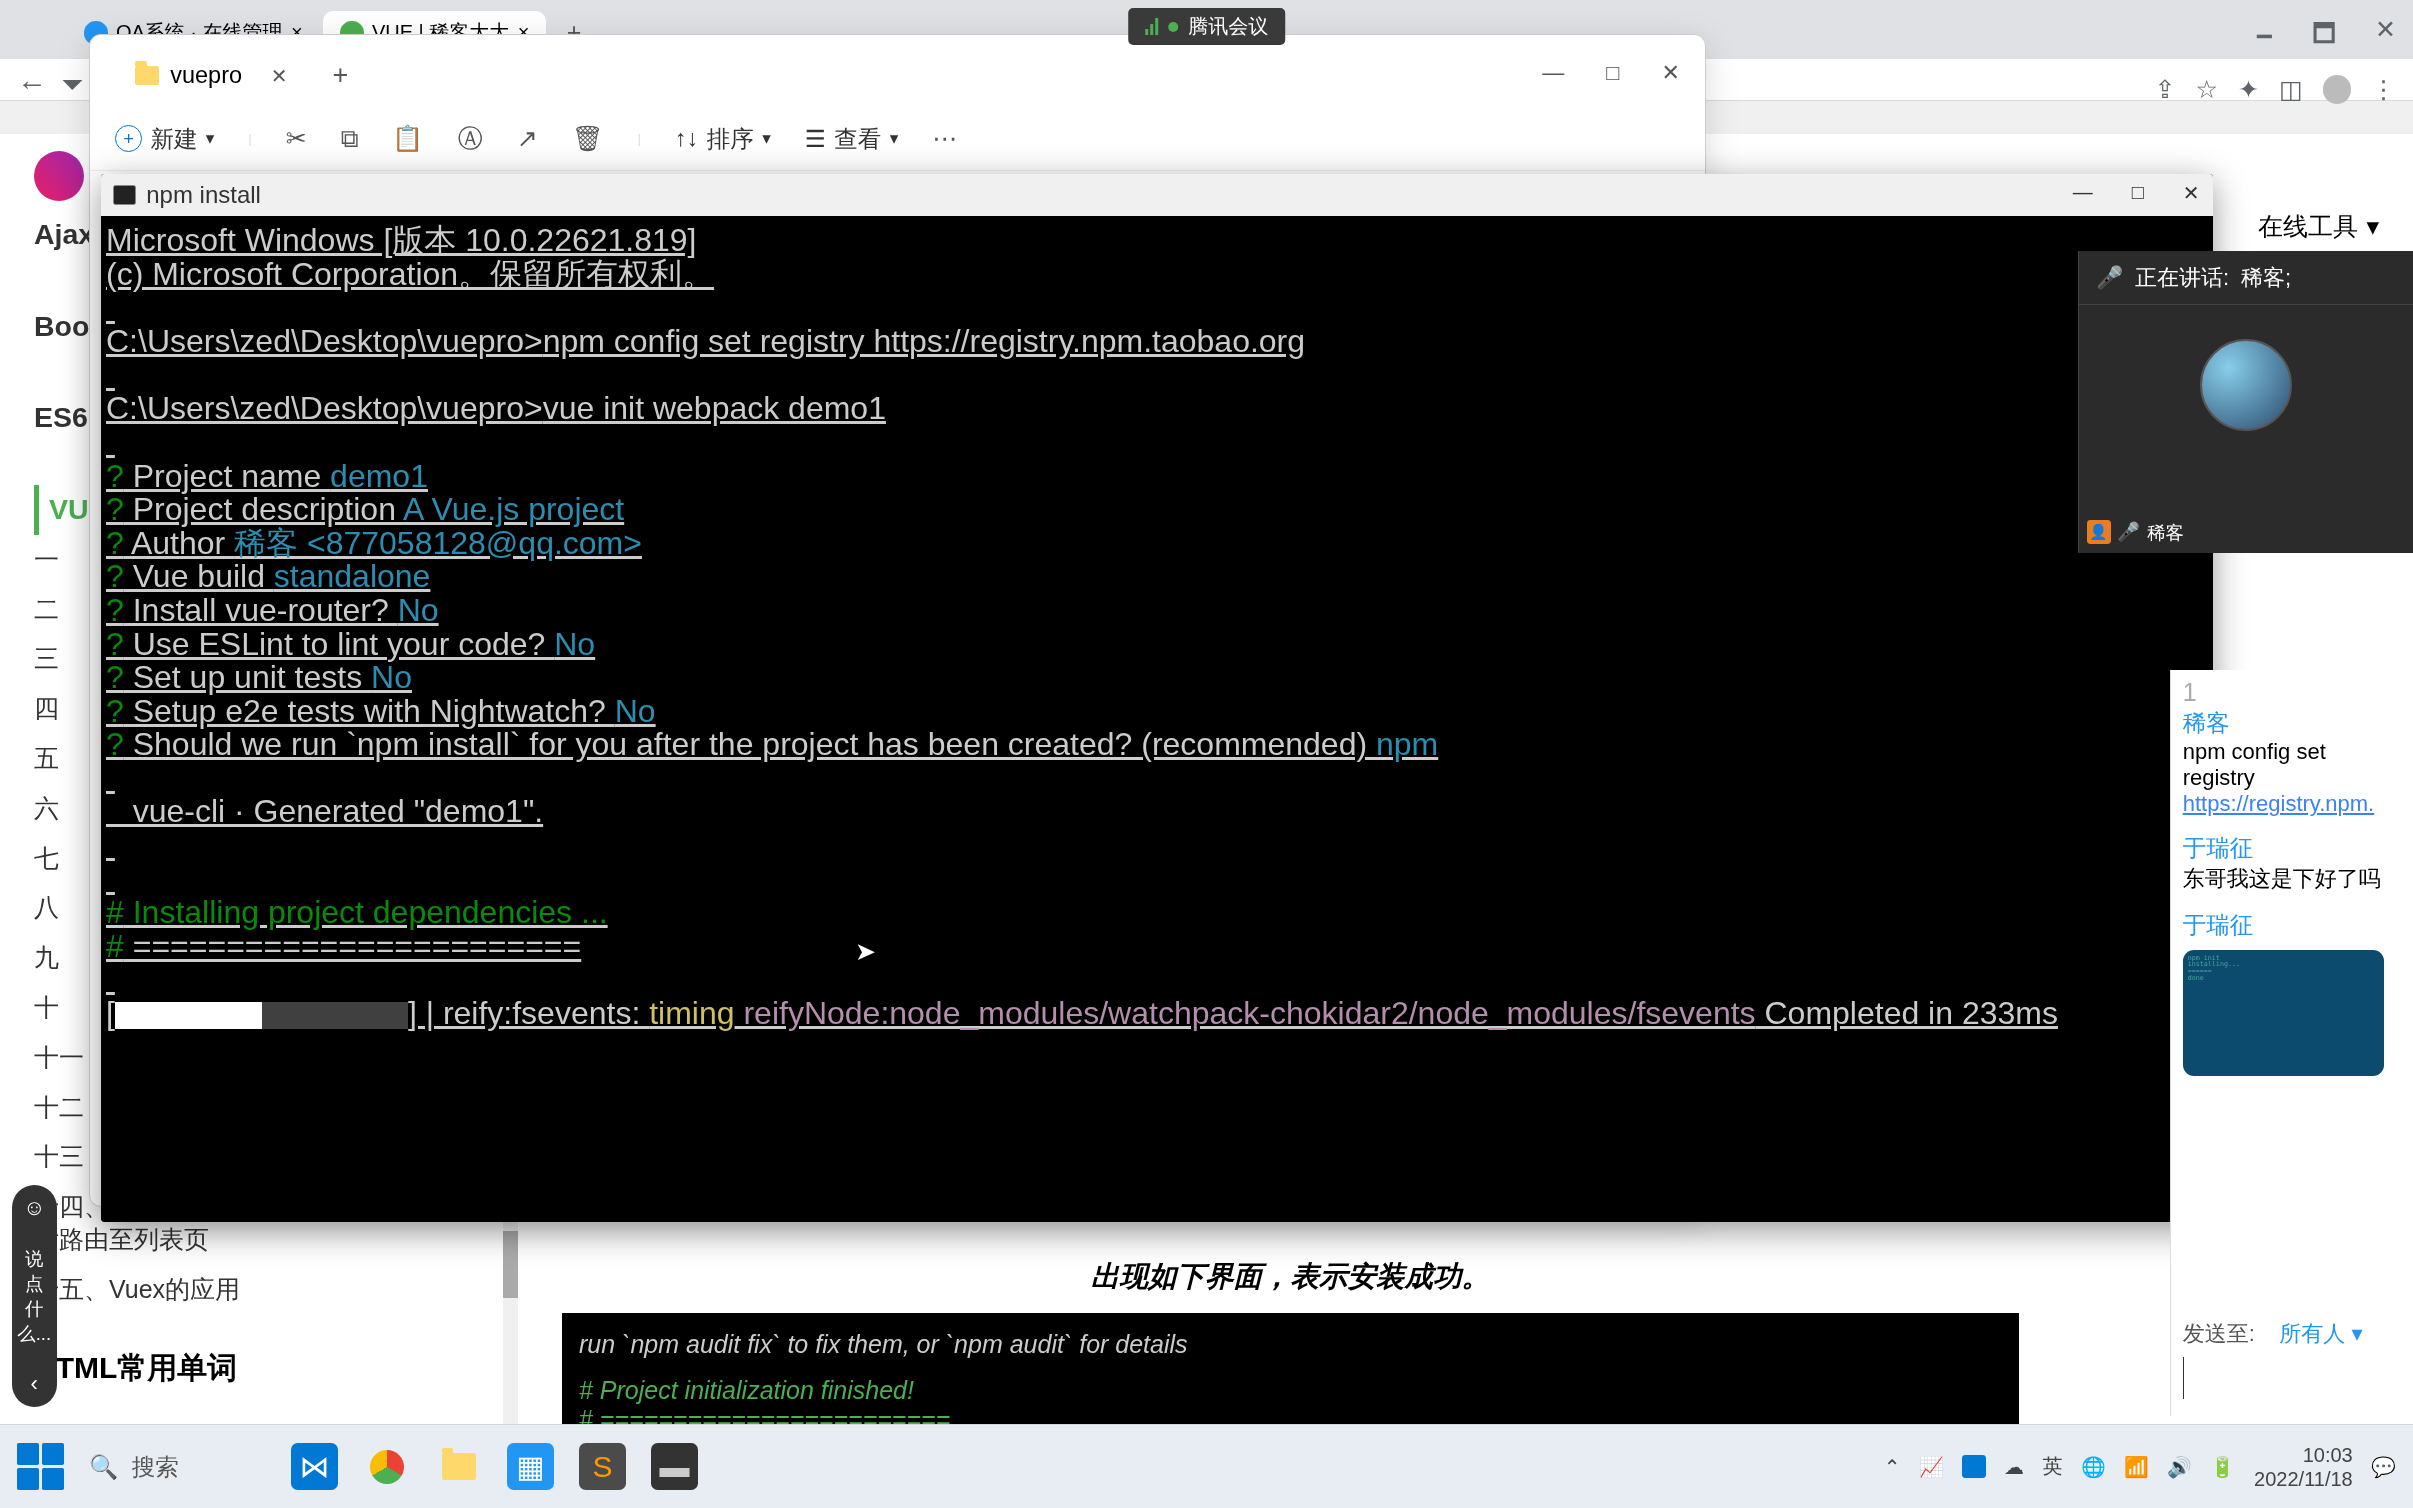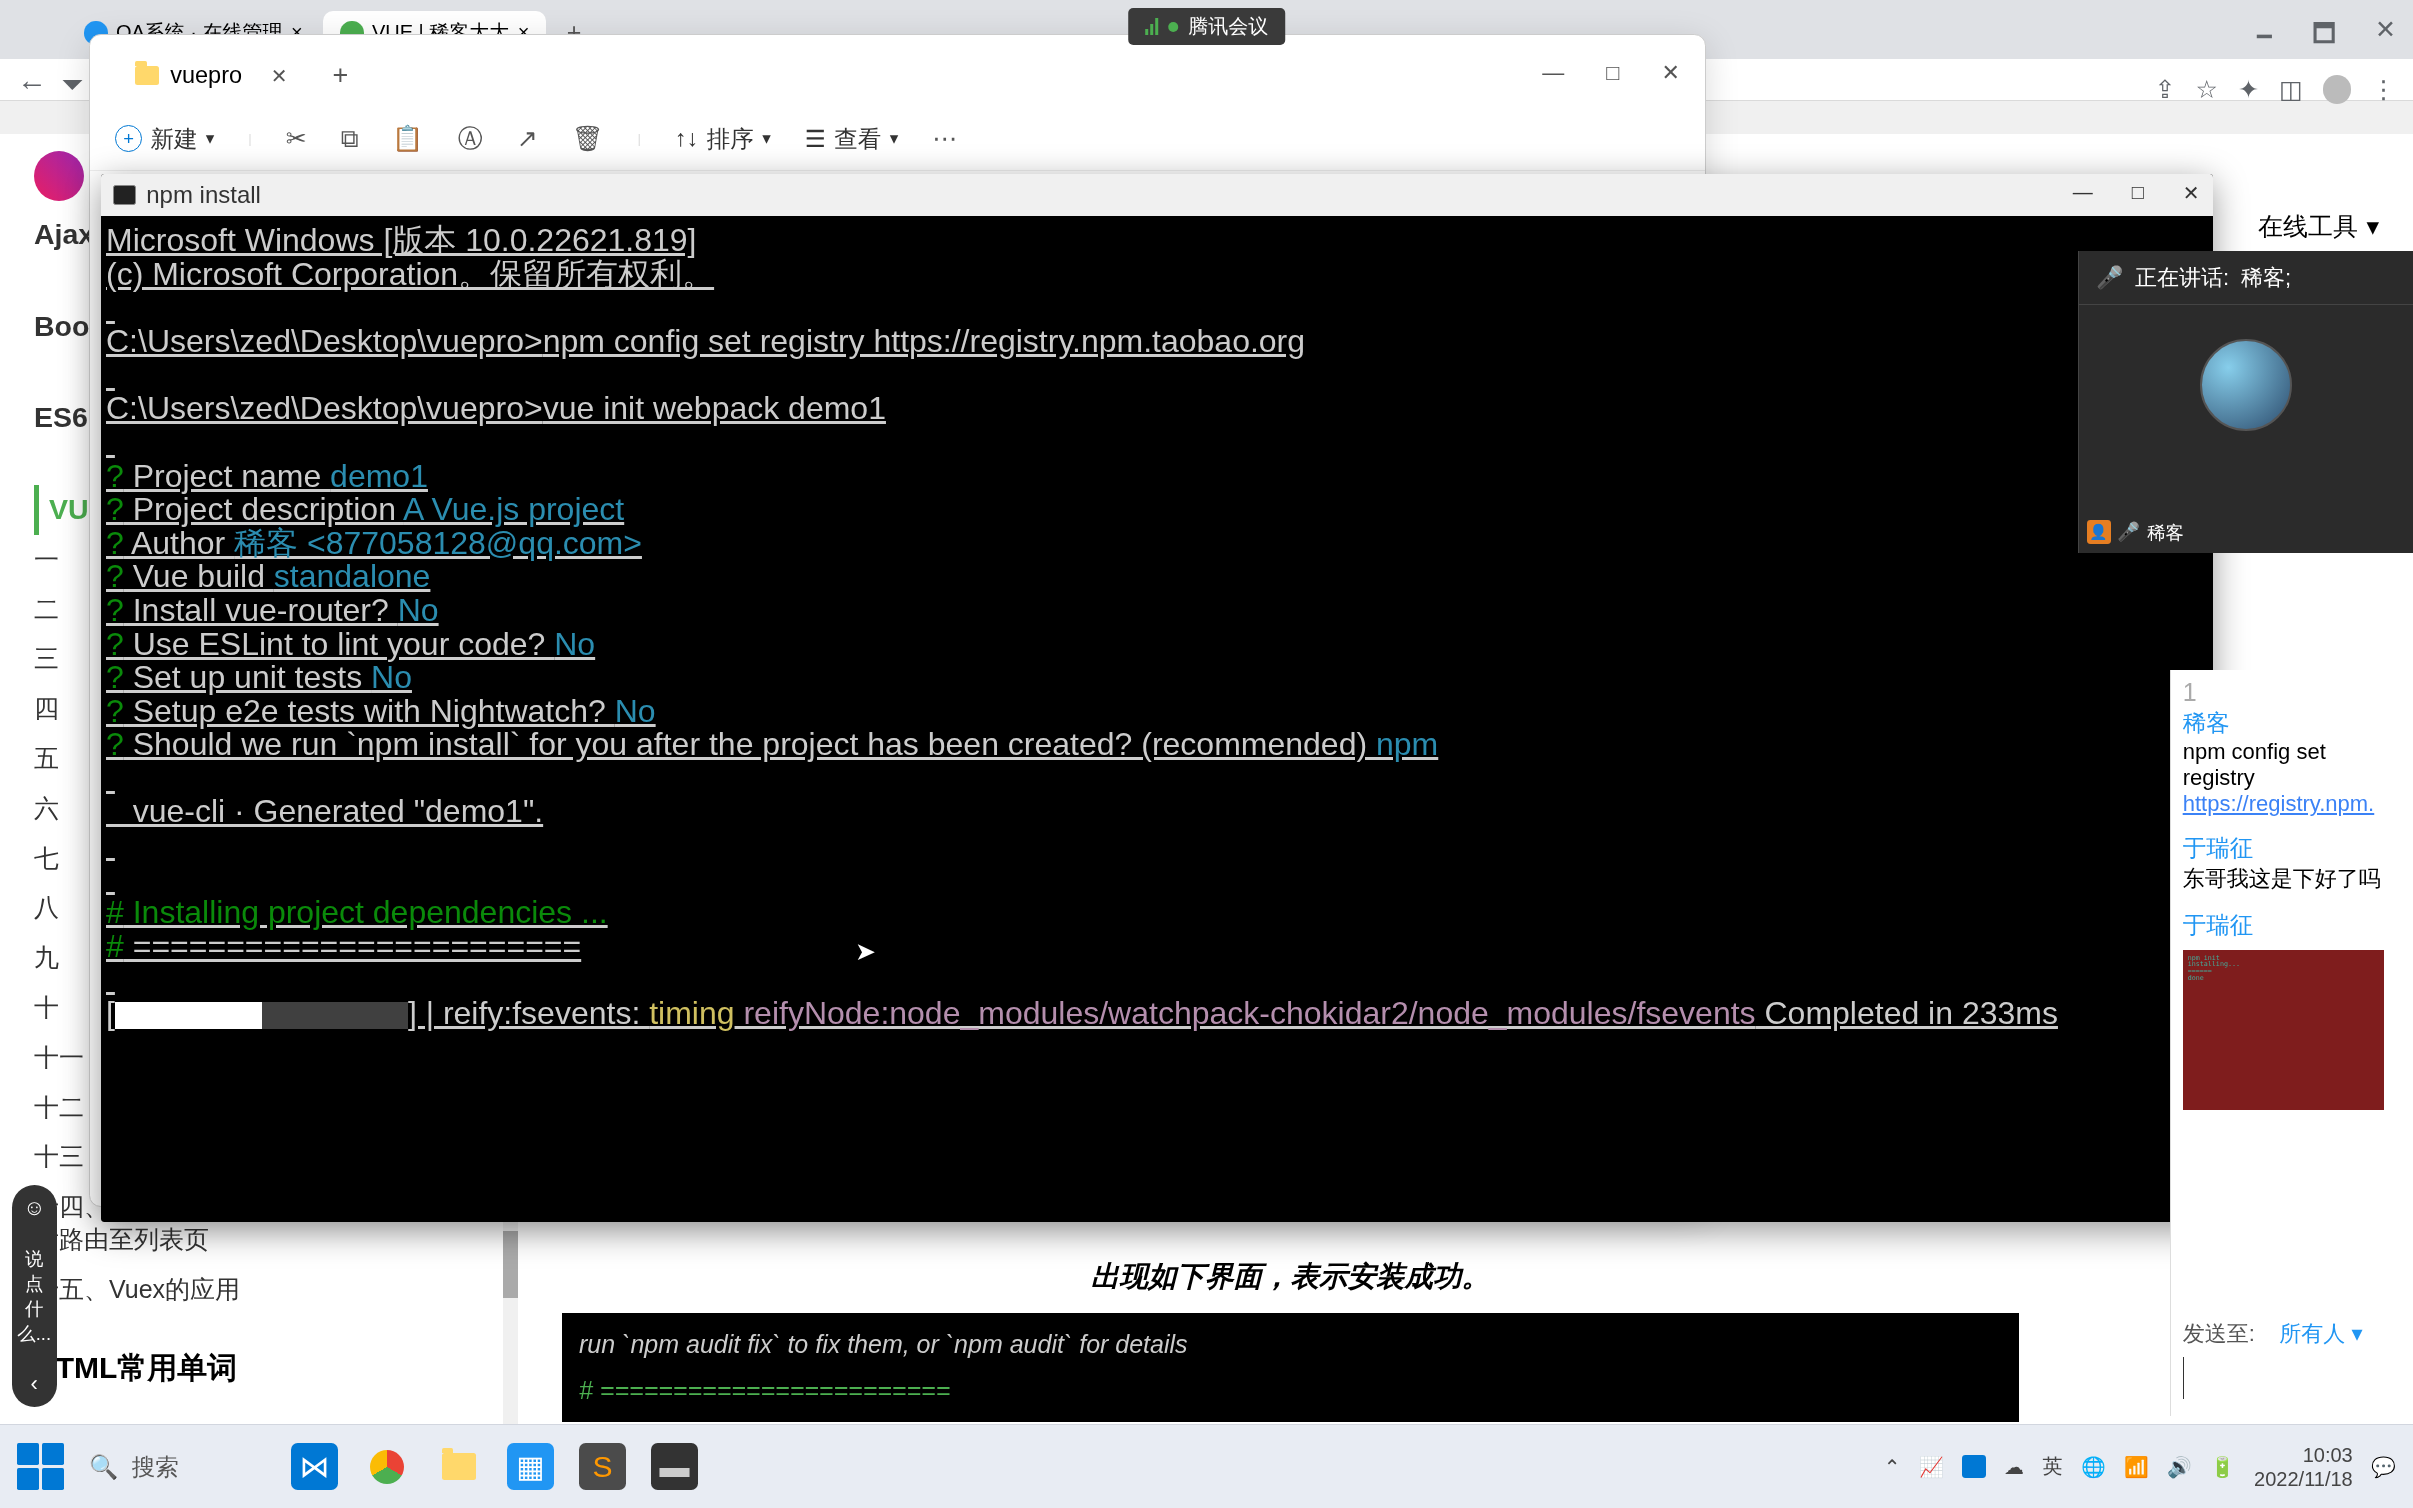--- a/index.html
+++ b/index.html
@@ -69,21 +69,21 @@
     .mic-icon { color:#4caf50; }
     .meeting-avatar { width:92px; height:92px; border-radius:50%; background: radial-gradient(circle at 30% 30%, #87ceeb, #2b4a6b); margin: 34px auto; border:2.5px solid #555; }
     .meeting-name { position:absolute; bottom:8.4px; left:8.4px; display:flex; align-items:center; gap:6.7px; font-size:18.4px; color:#fff; }
     .orange-badge { width:23.5px; height:23.5px; background:#e67e22; border-radius:3.4px; display:flex; align-items:center; justify-content:center; font-size:15px; }
 
     
     .chat-panel { position:absolute; top: 670px; right:0; width: 243px; bottom: 92px; background:#fff; border-left:0.8px solid #ddd; padding: 8.4px 11.7px; overflow:hidden; }
     .chat-msg { margin-bottom: 15px; font-size: 22px; }
     .chat-user { color:#2196f3; font-size: 23.5px; }
     .chat-link { color:#3b82f6; text-decoration:underline; }
-    .chat-img { width: 201px; height: 160px; background:#7f1d1d; border-radius:0; margin-top:8.4px; }
+    .chat-img { width: 201px; height: 126px; background:#0c4a6e; border-radius:11px; margin-top:8.4px; }
     .chat-thumbnail { font-family:monospace; font-size:6.7px; color:#4a9; padding:5px; line-height:1;}
     .chat-send { position:absolute; bottom:17px; left:11.7px; right:11.7px; font-size:22px; color:#555; }
     .chat-send-sel { color:#2196f3; }
 
     
     .tools-dd { position:absolute; top: 210px; right: 34px; font-size: 25px; display:flex; align-items:center; gap:8.4px;}
 
     
     .doc-bottom { position:absolute; top: 1224px; left: 528px; width: 1525px; height: 235px; background:#fff; padding:34px;font-style:italic; }
     .doc-bottom-title { font-size:28.5px; font-weight:bold; text-align:center; }
@@ -171,20 +171,21 @@
   <div class="bg-scroll" style="left:503px;right:auto;width:15px;">
       <div class="bg-scroll-thumb"></div>
     </div>
 </div>
 
 <div class="doc-bottom">
   <div class="doc-bottom-title">出现如下界面，表示安装成功。</div>
   <div class="doc-bottom-term">
     <div>run `npm audit fix` to fix them, or `npm audit` for details</div>
     <div style="height:17px;"></div>
+    <div class="doc-bottom-green"># Project initialization finished!</div>
     <div class="doc-bottom-green"># ========================</div>
   </div>
 </div>
 
 <div class="tools-dd">
   <span>在线工具</span>
   <span>▾</span>
 </div>
 
 <div class="explorer">

